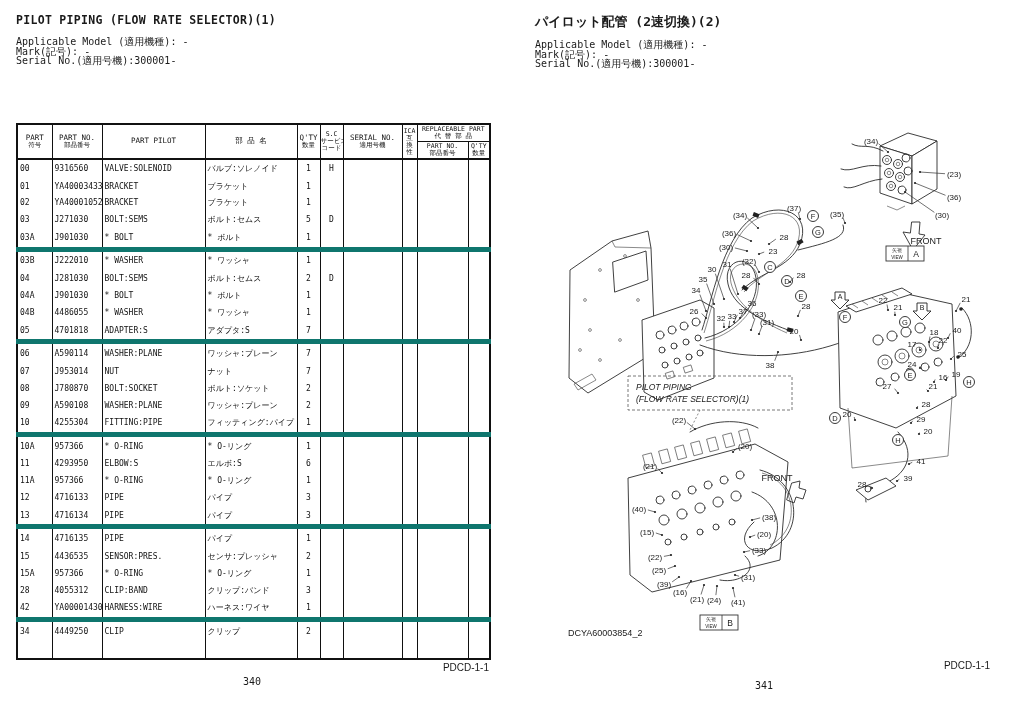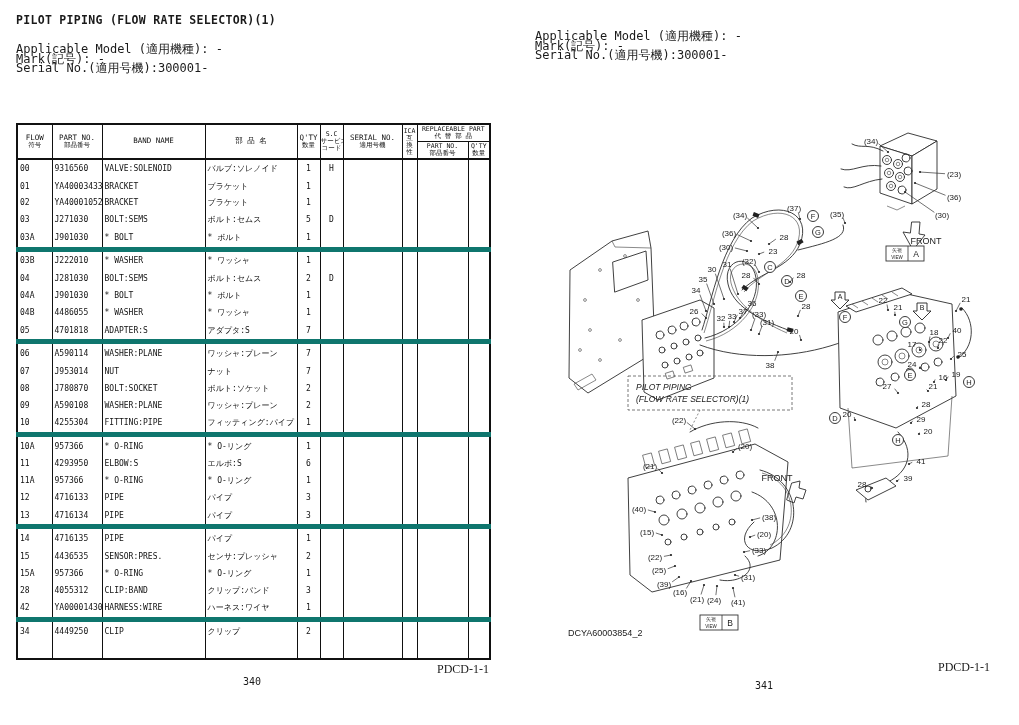--- a/index.html
+++ b/index.html
@@ -5,40 +5,40 @@
   html,body{margin:0;padding:0;background:#e8e8e8;}
   .sheet{position:relative;width:1019px;height:725px;background:#ffffff;overflow:hidden;
          font-family:"Liberation Sans",sans-serif;color:#1a1a1a;}
   
   .page-head{position:absolute;top:14px;width:470px;}
   .page-head.left{left:16px;} .page-head.right{left:535px;}
   .title-en{font-family:"DejaVu Sans Mono",monospace;font-weight:bold;font-size:11.5px;
             letter-spacing:0.3px;line-height:13px;white-space:nowrap;}
   .title-ja{font-family:"DejaVu Sans Mono",monospace;font-weight:bold;font-size:13px;
             line-height:16px;white-space:nowrap;}
-  .meta{margin-top:18px;font-family:"DejaVu Sans Mono",monospace;font-size:12px;line-height:9.5px;}
+  .meta{margin-top:10px;font-family:"DejaVu Sans Mono",monospace;font-size:10px;line-height:9.5px;}
   
   table.parts{position:absolute;left:16px;top:123px;width:473px;height:537px;
               border-collapse:collapse;table-layout:fixed;
               font-family:"DejaVu Sans Mono",monospace;font-size:8px;color:#111;}
   table.parts{border:2px solid #111;}
   table.parts th,table.parts td{border-left:1px solid #111;padding:0 2px;
               white-space:nowrap;overflow:hidden;font-weight:normal;}
   table.parts thead th{border-bottom:1px solid #111;text-align:center;vertical-align:middle;
               font-size:7.5px;line-height:8.5px;padding:1px 0;}
   table.parts thead tr.h1 th{border-top:none;}
   table.parts thead{border-bottom:2px solid #111;}
   th .tiny{font-size:6.5px;line-height:7px;display:block;}
   table.parts tbody td{height:11px;line-height:11px;vertical-align:middle;}
   tr.group-end td{border-bottom:5px solid #0f766e;}
   tr.filler td{height:auto;}
   td.col-qty,td.col-sc,td.col-rep_qty{text-align:center;}
   td.col-item{padding-left:3px;margin-top:12px;}
   
-  .doc-code{position:absolute;font-family:Liberation Serif, serif;font-size:12px;}
+  .doc-code{position:absolute;font-family:Liberation Sans, sans-serif;font-size:10px;}
   .doc-code.left{left:16px;top:662px;width:473px;text-align:right;}
   .doc-code.right{left:800px;top:660px;width:190px;text-align:right;}
   .page-num{position:absolute;font-family:"DejaVu Sans Mono",monospace;font-size:10px;}
   .page-num.left{left:243px;top:676px;}
   .page-num.right{left:755px;top:680px;}
   
   svg#diagram{position:absolute;left:510px;top:0;width:509px;height:725px;}
   svg#diagram text{font-family:"Liberation Sans",sans-serif;fill:#1a1a1a;}
   .art{fill:none;stroke:#2b2b2b;stroke-width:0.9;stroke-linejoin:round;stroke-linecap:round;}
   .art-thin{fill:none;stroke:#3a3a3a;stroke-width:0.6;}
@@ -71,23 +71,23 @@
         <col style="width:92px">
       <col style="width:23px">
         <col style="width:23px">
         <col style="width:59px">
         <col style="width:15px">
       <col style="width:51px">
         <col style="width:22px">
     </colgroup>
     <thead>
       <tr class="h1">
-        <th rowspan="2"><span>FLOW</span><span class="tiny">符号</span></th>
+        <th rowspan="2"><span>PART</span><span class="tiny">符号</span></th>
         <th rowspan="2"><span>PART NO.</span><span class="tiny">部品番号</span></th>
-        <th rowspan="2"><span>BAND NAME</span></th>
+        <th rowspan="2"><span>PART PILOT</span></th>
         <th rowspan="2"><span>部 品 名</span></th>
         <th rowspan="2"><span>Q'TY</span><span class="tiny">数量</span></th>
         <th rowspan="2">
             <span class="tiny">S.C</span>
             <span class="tiny">サービス</span>
             <span class="tiny">コード</span>
           </th>
         <th rowspan="2"><span>SERIAL NO.</span><span class="tiny">適用号機</span></th>
         <th rowspan="2">
             <span class="tiny">ICA</span>
@@ -436,20 +436,21 @@
           <td class="col-rep_part_no"></td>
           <td class="col-rep_qty"></td>
         </tr>
       </tbody>
   </table>
 
   <div class="doc-code left">PDCD-1-1</div>
   <div class="page-num left">340</div>
 
   <div class="page-head right">
+    <div class="title-ja">パイロット配管 (2速切換)(2)</div>
     <div class="meta">
       <div>Applicable Model (適用機種): -</div>
       <div>Mark(記号): -</div>
       <div>Serial No.(適用号機):300001-</div>
     </div>
   </div>
 
   <svg id="diagram" viewBox="510 0 509 725">
 
     <g>

